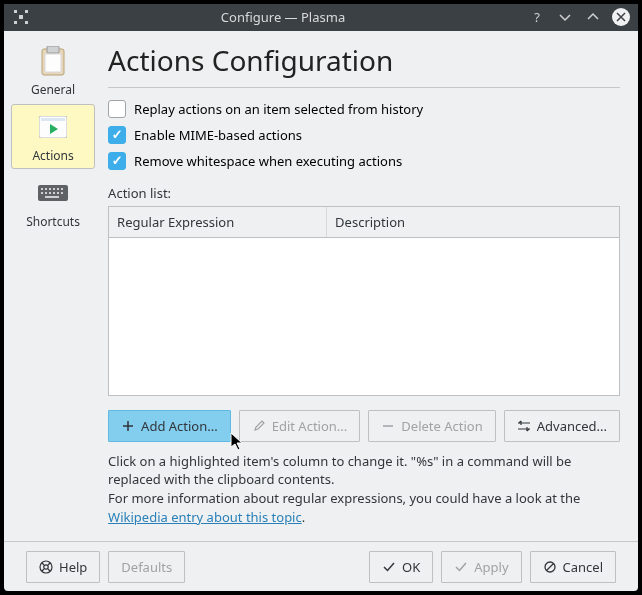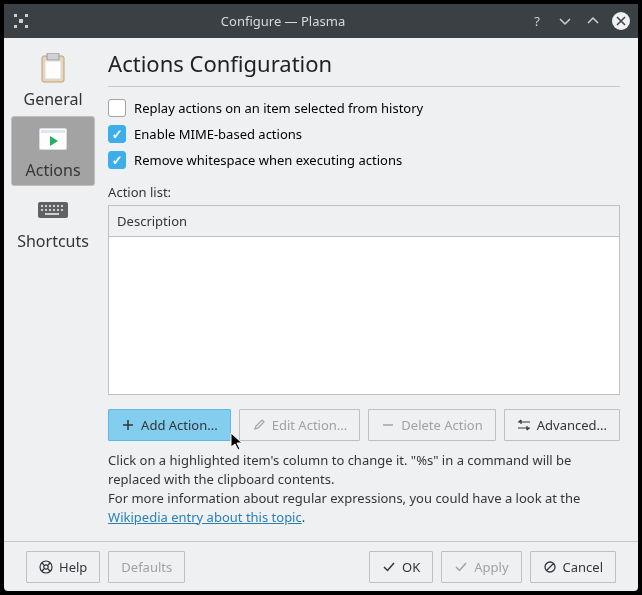--- a/index.html
+++ b/index.html
@@ -7,25 +7,25 @@
 .window { background: #eff0f1; width: 634px; height: 587px; margin: 4px; border-radius: 4px; display: flex; flex-direction: column; }
 .titlebar { background: #3b4045; height: 34px; display: flex; align-items: center; color: #eff0f1; padding: 0 8px; }
 .titlebar .appicon { width: 18px; height: 18px; margin-right: 8px; display:flex;align-items:center;justify-content:center;}
 .titlebar .title { flex: 1; text-align: center; font-size: 13px; color: #d8d9da; }
 .titlebar .winbtns { display: flex; gap: 10px; align-items: center; }
 .titlebar .winbtn { width: 18px; height: 18px; display: flex; align-items: center; justify-content: center; cursor: pointer; color:#cfd0d1;}
 .titlebar .close { background: #eff0f1; border-radius: 50%; color:#3b4045;}
 .body { flex: 1; display: flex; }
 .sidebar { width: 100px; padding: 8px 0; display: flex; flex-direction: column; align-items: center; gap: 2px;}
 .navitem { width: 84px; display:flex; flex-direction:column; align-items:center; padding:6px 0 4px; border-radius:3px; cursor:pointer; gap:4px;}
-.navitem.selected { background:#a3a3a3; border:1px solid #bfc0c2;}
+.navitem.selected { background:#fef9c3; border:1px solid #bfc0c2;}
 .navitem .ico { width:32px; height:32px; display:flex;align-items:center;justify-content:center;}
-.navitem .lbl { font-size:16px; color:#31363b;}
+.navitem .lbl { font-size:12px; color:#31363b;}
 .main { flex:1; padding: 10px 18px 14px 6px; display:flex; flex-direction:column;}
-.main h1 { font-size:22px; font-weight:normal; color:#222; margin-bottom:8px;}
+.main h1 { font-size:28px; font-weight:normal; color:#222; margin-bottom:8px;}
 .sep { height:1px; background:#c6c7c9; margin-bottom:12px;}
 .checkrow { display:flex; align-items:flex-end; gap:8px; margin-bottom:8px; }
 .chk { width:18px; height:18px; border:1px solid #a2a3a5; border-radius:3px; background:#fff; display:flex; align-items:center; justify-content:center; cursor:pointer;}
 .chk.checked { background:#3daee9; border-color:#3daee9;}
 .chk.checked::after { content:"✓"; color:#fff; font-size:13px; font-weight:bold; line-height:1;}
 .fieldlabel { margin:6px 0 4px; color:#31363b;}
 .table { border:1px solid #bfc0c2; height:190px; background:#fff; display:flex; flex-direction:column;}
 .thead { display:flex; background:#eff0f1; border-bottom:1px solid #bfc0c2;}
 .th { padding:6px 8px; color:#31363b; border-right:1px solid #d8d9db;}
 .th:first-child { flex:0 0 218px;}
@@ -143,20 +143,21 @@
       </div>
       <div class="checkrow">
         <div class="chk checked"></div>
         <span>Remove whitespace when executing actions</span>
       </div>
 
       <div class="fieldlabel">Action list:</div>
 
       <div class="table">
         <div class="thead">
+          <div class="th">Regular Expression</div>
           <div class="th">Description</div>
         </div>
         <div class="tbody"></div>
       </div>
 
       <div class="btnrow">
         <div class="btn primary">
           <span class="bicon">
               <svg width="12" height="12" viewBox="0 0 12 12">
                 <path d="M6 1 V11 M1 6 H11" stroke="#31363b" stroke-width="1.5"></path>

